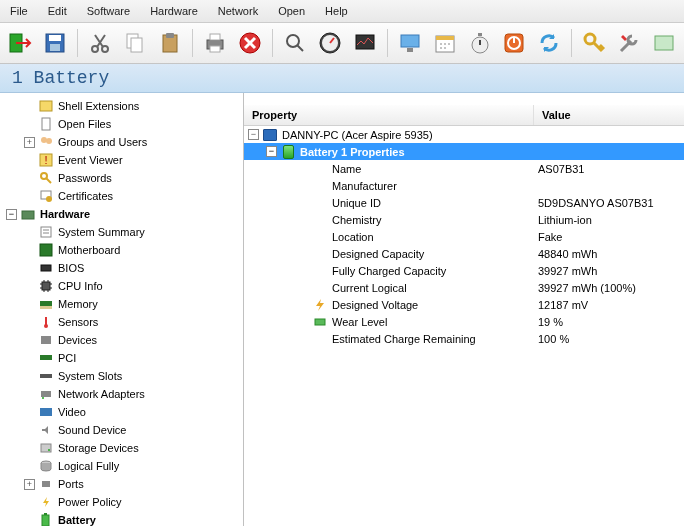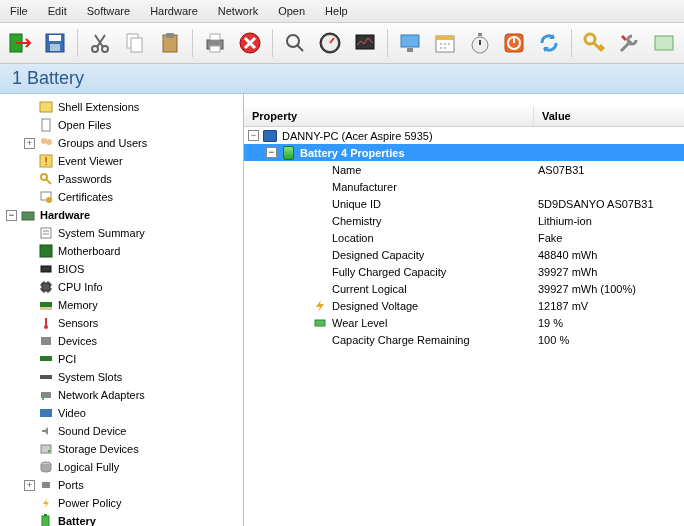--- a/index.html
+++ b/index.html
@@ -2,21 +2,21 @@
 <html><head>
 <meta charset="utf-8">
 <style>
 * { box-sizing: border-box; margin: 0; padding: 0; font-family: Tahoma, sans-serif; font-size: 11px; }
 body { background: #fff; width: 684px; height: 526px; overflow: hidden; display: flex; flex-direction: column; }
 .menubar { background: linear-gradient(#f5f5f5, #e8e8e8); border-bottom: 1px solid #ccc; display: flex; padding: 2px 0; }
 .menubar-item { padding: 3px 10px; cursor: pointer; color: #222; text-align: center; }
 .toolbar { background: linear-gradient(#fdfdfd, #ececec); border-bottom: 1px solid #c5c5c5; display: flex; align-items: center; padding: 4px 6px; gap: 6px; }
 .tool-btn { width: 32px; height: 32px; display: flex; align-items: center; justify-content: center; cursor: pointer; border-radius: 2px; }
 .tool-sep { width: 1px; height: 28px; background: #ccc; margin: 0 2px; }
-.title-strip { background: linear-gradient(#dbe9f7, #c6dff3); border-bottom: 1px solid #a8c6e0; padding: 4px 12px; font-size: 18px; color: #2b5a8c; }
+.title-strip { background: linear-gradient(#dbe9f7, #c6dff3); border-bottom: 1px solid #a8c6e0; padding: 4px 12px; font-size: 18px; color: #2b5a8c; font-family: Liberation Mono, monospace; }
 .content { flex: 1; display: flex; overflow: hidden; }
 .tree-pane { width: 244px; border-right: 1px solid #c0c0c0; overflow-y: auto; background: #fff; }
 .detail-pane { flex: 1; overflow: auto; background: #fff; margin-top: 12px; }
 .headers { display: flex; background: linear-gradient(#fdfdfd, #ececec); border-bottom: 1px solid #d0d0d0; font-weight: bold; }
 .headers .col-prop { width: 290px; padding: 4px 8px; border-right: 1px solid #e0e0e0; }
 .headers .col-val { flex: 1; padding: 4px 8px; }
 .tree { padding: 4px 0; }
 .tree-row { display: flex; align-items: center; height: 18px; cursor: pointer; white-space: nowrap; }
 .tree-row.bold { font-weight: bold; }
 .expander { width: 11px; height: 11px; border: 1px solid #888; background: #fff; display: flex; align-items: center; justify-content: center; font-size: 9px; line-height: 1; margin-right: 3px; cursor: pointer; color: #555; }
@@ -444,21 +444,21 @@
           </div>
           <div class="col-val"></div>
         </div>
         <div class="prop-row selected bold">
           <div class="col-prop">
             <span class="indent" style="width:22px"></span>
             <span class="expander">−</span>
             <span class="prop-icon">
               <div class="greendot"></div>
             </span>
-            <span>Battery 4 Properties</span>
+            <span>Battery 1 Properties</span>
           </div>
           <div class="col-val"></div>
         </div>
         <div class="prop-row">
           <div class="col-prop">
             <span class="indent" style="width:54px"></span>
             <span style="width:14px;display:inline-block"></span>
             <span class="prop-icon"></span>
             <span>Name</span>
           </div>
@@ -550,19 +550,19 @@
             </span>
             <span>Wear Level</span>
           </div>
           <div class="col-val">19 %</div>
         </div>
         <div class="prop-row">
           <div class="col-prop">
             <span class="indent" style="width:54px"></span>
             <span style="width:14px;display:inline-block"></span>
             <span class="prop-icon"></span>
-            <span>Capacity Charge Remaining</span>
+            <span>Estimated Charge Remaining</span>
           </div>
           <div class="col-val">100 %</div>
         </div>
       </div>
   </div>
 </div>
 
 </body></html>

